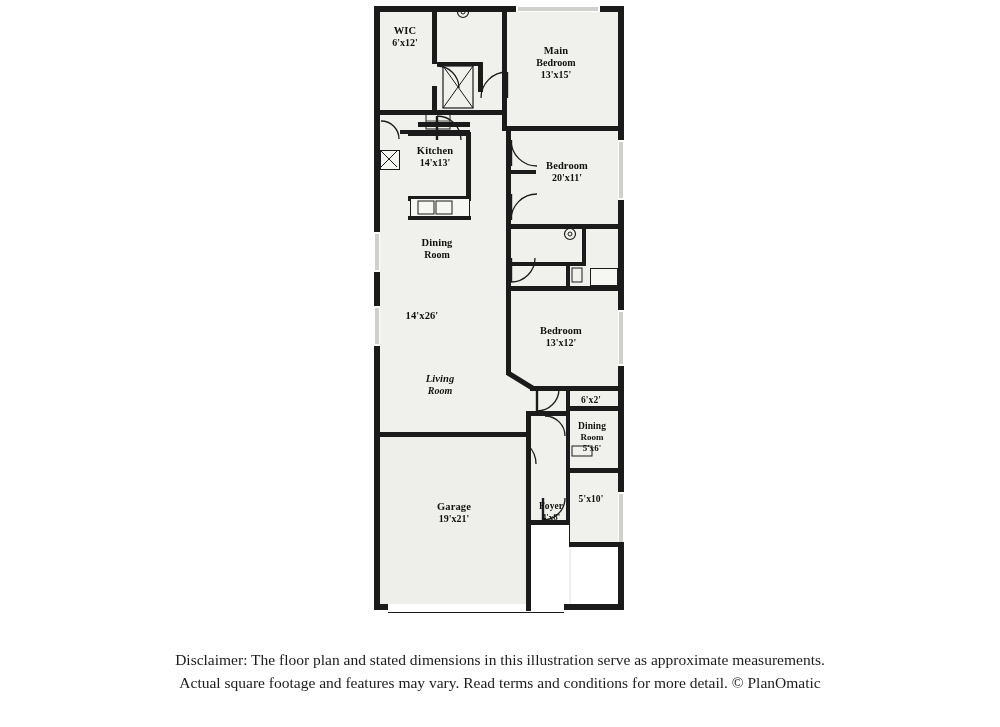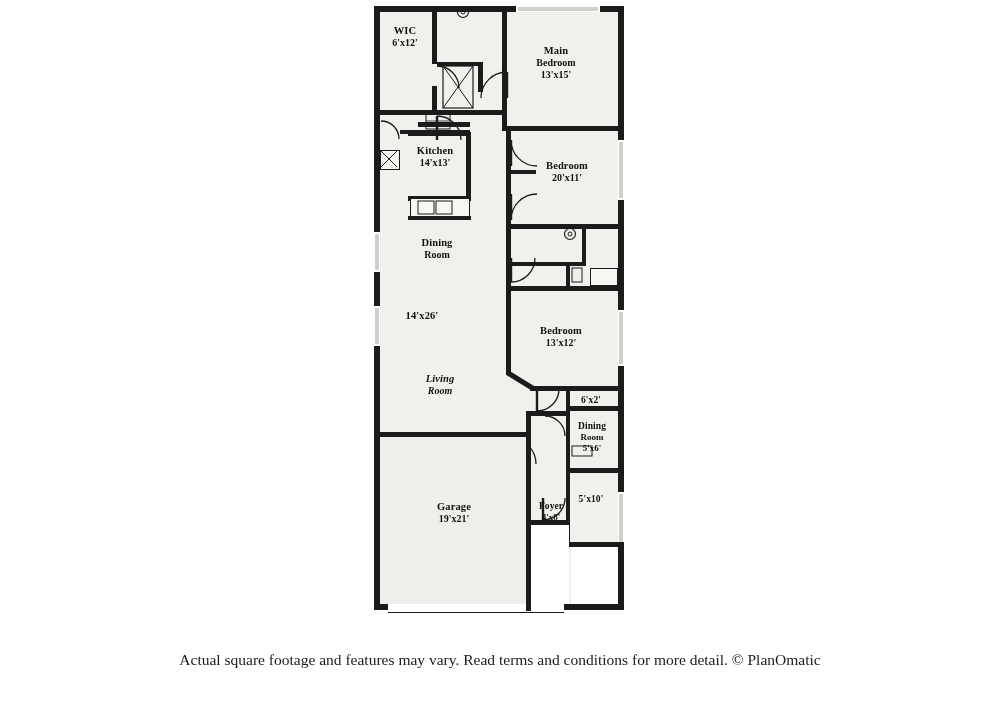--- a/index.html
+++ b/index.html
@@ -272,14 +272,15 @@
   </div>
 
   <div class="label" style="left:414px; top:501px; width:80px;font-family:Liberation Serif, serif;">
     <span>Garage</span>
     <span class="dim">19'x21'</span>
   </div>
 
 </div>
 
 <div class="disclaimer">
+  <div>Disclaimer: The floor plan and stated dimensions in this illustration serve as approximate measurements.</div>
   <div>Actual square footage and features may vary. Read terms and conditions for more detail. © PlanOmatic</div>
 </div>
 
 </body></html>

